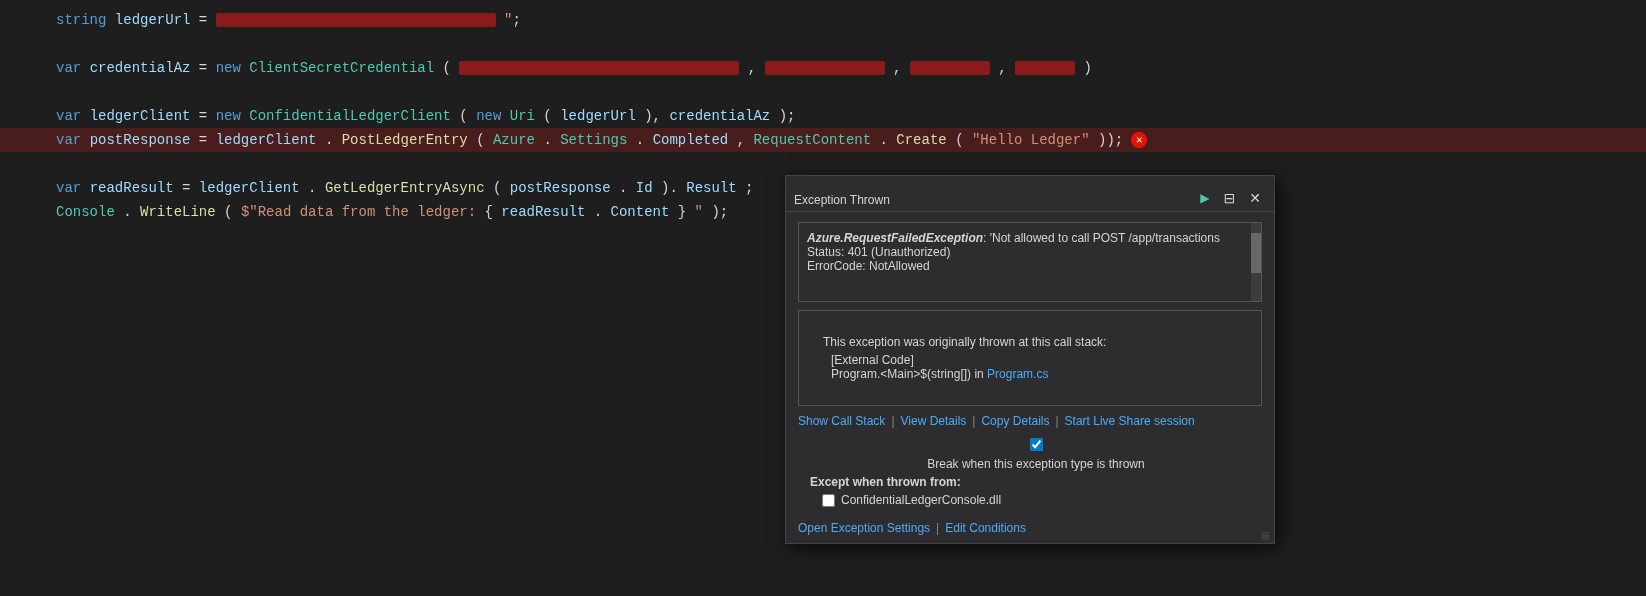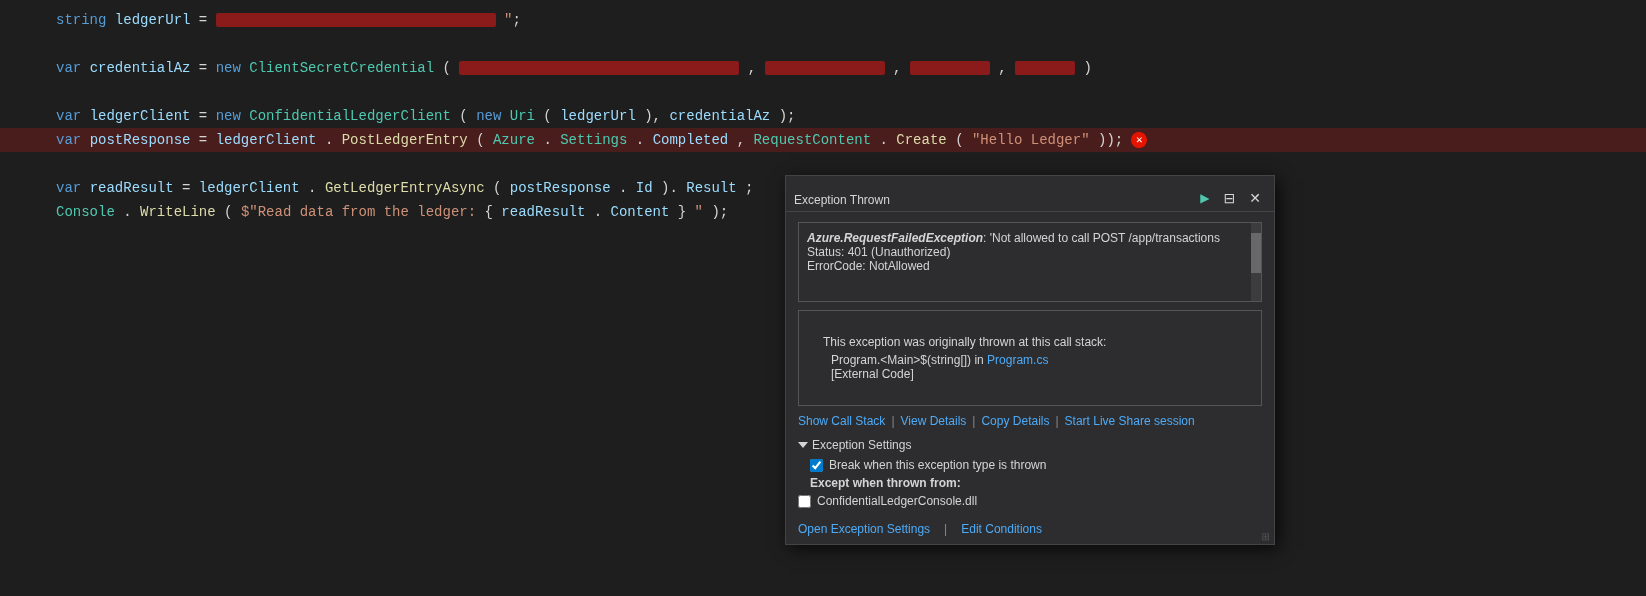--- a/index.html
+++ b/index.html
@@ -236,20 +236,21 @@
     }
 
     .settings-option {
       display: flex;
       align-items: center;
       gap: 6px;
       color: #d4d4d4;
       font-size: 12px;
       margin-left: 12px;
       margin-bottom: 4px;
+      flex-direction: column;
     }
 
     .settings-option input[type="checkbox"] {
       width: 13px;
       height: 13px;
       accent-color: #007acc;
       cursor: pointer;
     }
 
     .settings-sub-label {
@@ -259,27 +260,28 @@
       margin-bottom: 4px;
       font-weight: bold;
     }
 
     .settings-sub-option {
       display: flex;
       align-items: center;
       gap: 6px;
       color: #d4d4d4;
       font-size: 12px;
+      margin-left: 24px;
       margin-bottom: 4px;
     }
 
     .popup-footer {
       display: flex;
       align-items: center;
-      gap: 8px;
+      gap: 0;
       padding: 6px 12px 8px 12px;
       border-top: none;
     }
 
     .footer-link {
       color: #4dabf7;
       cursor: pointer;
       font-size: 12px;
       text-decoration: none;
       background: none;
@@ -466,42 +468,38 @@
       </div>
 
       <div class="scrollbar-track">
         <div class="scrollbar-thumb"></div>
       </div>
     </div>
 
     <div class="call-stack-box">
       <div class="stack-label">This exception was originally thrown at this call stack:</div>
       <div class="stack-item">
-        <span>Program.&lt;Main&gt;$(string[]) in </span><a class="link">Program.cs</a>
+        <span>[External Code]</span>
       </div>
       <div class="stack-item">
-        <span>[External Code]</span>
+        <span>Program.&lt;Main&gt;$(string[]) in </span><a class="link">Program.cs</a>
       </div>
     </div>
 
     <div class="action-links">
       <button class="action-link">Show Call Stack</button>
       <span class="action-sep">|</span>
       <button class="action-link">View Details</button>
       <span class="action-sep">|</span>
       <button class="action-link">Copy Details</button>
       <span class="action-sep">|</span>
       <button class="action-link">Start Live Share session</button>
     </div>
 
     <div class="exception-settings">
-      <div class="settings-header">
-        <span class="triangle-down"></span>
-        <span>Exception Settings</span>
-      </div>
 
       <div class="settings-option">
         <input type="checkbox" checked="" style="">
         <label>Break when this exception type is thrown</label>
       </div>
 
       <div class="settings-sub-label">Except when thrown from:</div>
 
       <div class="settings-sub-option">
         <input type="checkbox" style="">

